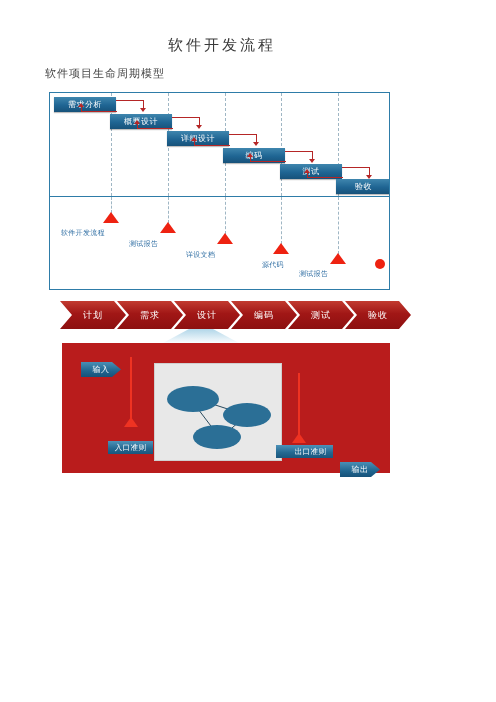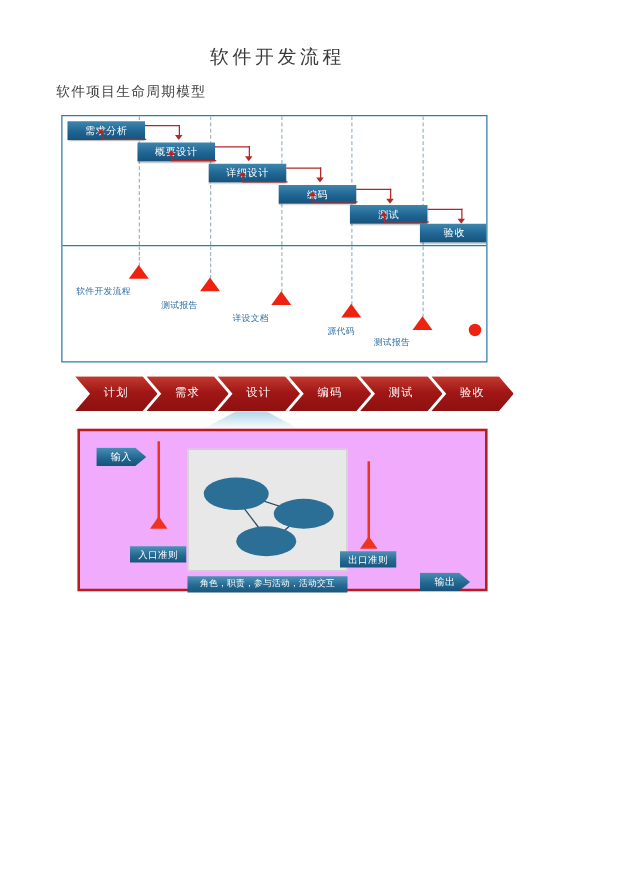--- a/index.html
+++ b/index.html
@@ -78,21 +78,21 @@
   .chev.first{clip-path:polygon(0 0, calc(100% - 12px) 0, 100% 50%, calc(100% - 12px) 100%, 0 100%, 12px 50%);text-align:center;}
   .beam{
     position:absolute;left:163px;top:329px;width:76px;height:14px;
     background:linear-gradient(180deg,rgba(150,200,225,.75) 0%,rgba(225,240,248,.15) 100%);
     clip-path:polygon(26px 0, 50px 0, 76px 100%, 0 100%);
   }
 
   
   .proc-panel{
     position:absolute;left:62px;top:343px;width:328px;height:130px;
-    border:2px solid #b91c1c;background:#f0abfc;box-sizing:border-box;
+    border:6px solid #b91c1c;background:#b91c1c;box-sizing:border-box;
   }
   .penta{
     position:absolute;height:15px;
     background:linear-gradient(180deg,#4a8fb5 0%,#20658f 60%,#17527a 100%);
     color:#fff;font-size:8px;line-height:15px;text-align:center;
     letter-spacing:.5px;white-space:nowrap;
     clip-path:polygon(0 0, calc(100% - 9px) 0, 100% 50%, calc(100% - 9px) 100%, 0 100%);
   }
   .tagbox{
     position:absolute;height:13px;
@@ -224,22 +224,21 @@
       <svg width="126" height="96" viewBox="0 0 126 96">
         <line x1="42" y1="35" x2="88" y2="50" stroke="#2a4a5e" stroke-width="1"></line>
         <line x1="40" y1="41" x2="62" y2="70" stroke="#2a4a5e" stroke-width="1"></line>
         <line x1="86" y1="56" x2="68" y2="72" stroke="#2a4a5e" stroke-width="1"></line>
         <ellipse cx="38" cy="35" rx="26" ry="13" fill="#2b6f96"></ellipse>
         <ellipse cx="92" cy="51" rx="24" ry="12" fill="#2b6f96"></ellipse>
         <ellipse cx="62" cy="73" rx="24" ry="12" fill="#2b6f96"></ellipse>
       </svg>
     </div>
 
-    <div class="rolebar">角色，职责，参与活动，活动交互</div>
 
     <div class="rstem" style="left:230px;top:24px;height:62px;"></div>
     <div class="rtri" style="left:224px;top:84px;"></div>
-    <div class="tagbox" style="left:208px;top:96px;width:45px;">出口准则</div>
+    <div class="tagbox" style="left:208px;top:96px;width:45px;padding-left:12px;">出口准则</div>
 
     <div class="penta" style="left:272px;top:113px;width:40px;">输出</div>
   </div>
 
 </div>
 
 </body></html>

